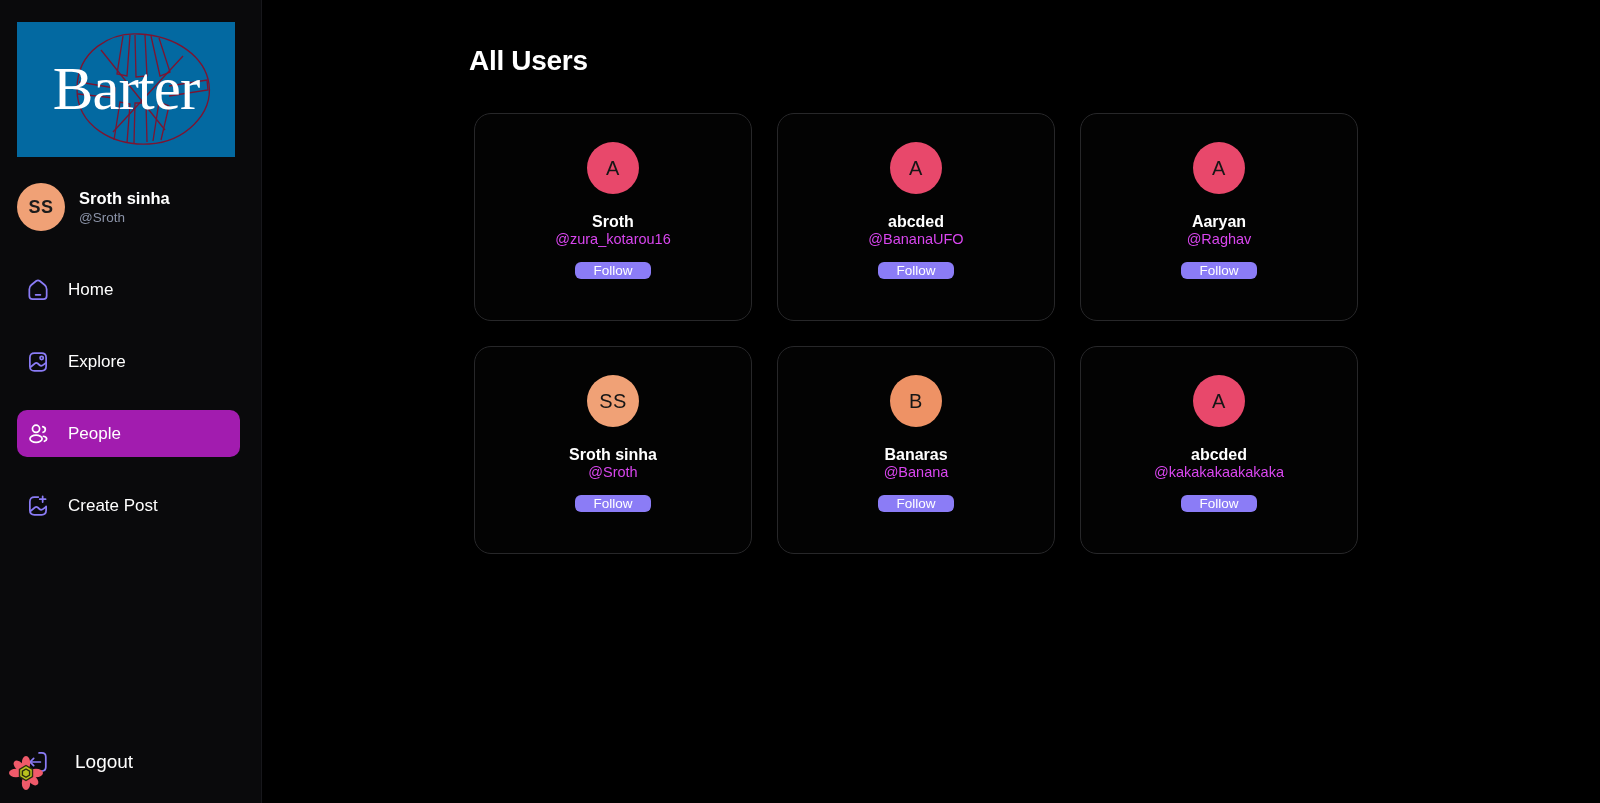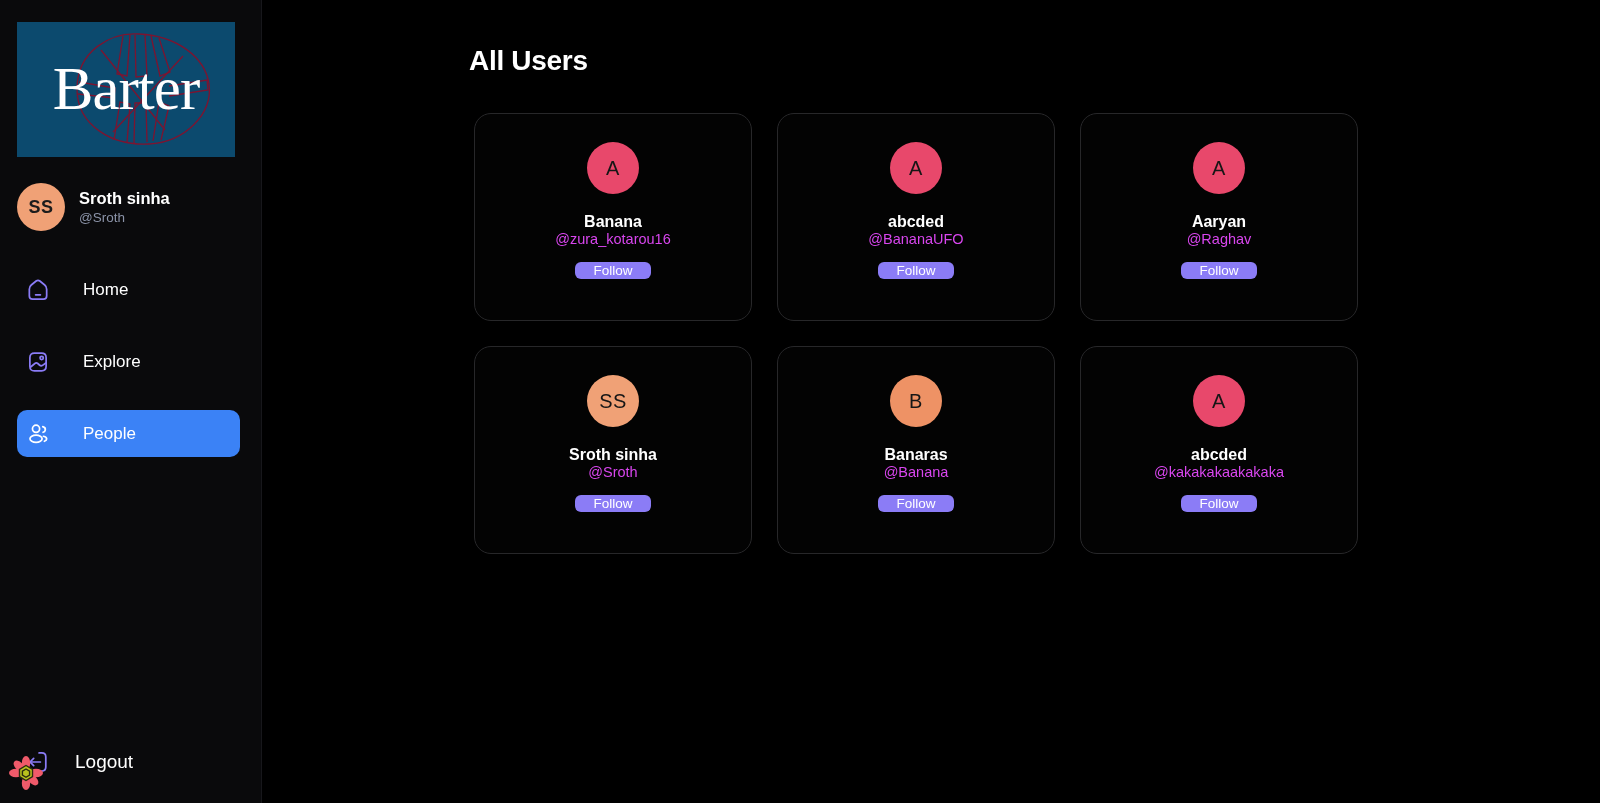--- a/index.html
+++ b/index.html
@@ -16,21 +16,21 @@
     width: 262px; height: 803px;
     background: #0a0a0c;
     border-right: 1px solid #17171b;
     position: relative;
     flex: 0 0 262px;
   }
   .logo-box {
     position: absolute;
     left: 17px; top: 22px;
     width: 218px; height: 135px;
-    background: #0c4a6e;
+    background: #0369a1;
     overflow: hidden;
   }
   .logo-leaf { position: absolute; inset: 0; }
   .logo-word {
     position: absolute; left: 0; right: 0; top: 50%;
     transform: translateY(-52%);
     text-align: center;
     font-family: "Liberation Serif", serif;
     font-size: 61px;
     letter-spacing: -1px;
@@ -48,32 +48,32 @@
     color: #1c1c1c;
     font-size: 18px; font-weight: 700;
     display: flex; align-items: center; justify-content: center;
     letter-spacing: .5px;
   }
   .profile-name { font-size: 16.5px; font-weight: 700; color: #ffffff; line-height: 1.25; }
   .profile-handle { font-size: 13.5px; color: #8b93a8; line-height: 1.3; }
 
   .nav { position: absolute; left: 0; right: 0; top: 266px; }
   .nav-item {
-    display: flex; align-items: center; gap: 32px;
+    display: flex; align-items: center; gap: 17px;
     height: 47px;
     margin: 0 21px 25px 17px;
     padding-left: 8px;
     border-radius: 10px;
     color: #ffffff;
     cursor: pointer;
   }
   .nav-item .ico { width: 26px; height: 26px; flex: 0 0 26px; display:block; }
   .nav-item .ico svg { width: 26px; height: 26px; display: block; }
   .nav-label { font-size: 17px; color: #ffffff; }
-  .nav-item.active { background: #3b82f6; }
+  .nav-item.active { background: #a21caf; }
   .nav-item.active .nav-label { color: #ffffff; }
 
   .logout {
     position: absolute; left: 17px; bottom: 28px;
     display: flex; align-items: center; gap: 24px;
     padding-left: 8px;
     cursor: pointer;
   }
   .logout .ico { width: 26px; height: 26px; flex: 0 0 26px; }
   .logout .ico svg { width: 26px; height: 26px; display:block; }
@@ -196,20 +196,30 @@
             <circle cx="10.2" cy="7.2" r="3.3"></circle>
             <ellipse cx="10.2" cy="16.4" rx="5.6" ry="3.3"></ellipse>
             <path d="M16.4 5.2 C18 5.6 19 6.9 18.7 8.4 C18.5 9.5 17.7 10.2 16.7 10.4"></path>
             <path d="M17 14.1 C18.8 14.5 20 15.4 20 16.5 C20 17.4 19.2 18.2 17.9 18.7"></path>
           </svg>
         </span>
         <span class="nav-label">People</span>
       </div>
 
 
+      <div class="nav-item">
+        <span class="ico">
+          <svg viewBox="0 0 24 24" fill="none" stroke="#8b7cf6" stroke-width="1.6" stroke-linecap="round" stroke-linejoin="round">
+            <path d="M12.3 3.8 H8.7 C5.9 3.8 4.5 5.2 4.5 8 V16 C4.5 18.8 5.9 20.2 8.7 20.2 H15.3 C18.1 20.2 19.5 18.8 19.5 16 V12.4"></path>
+            <path d="M16.3 3 V8.4 M13.6 5.7 H19"></path>
+            <path d="M5.2 16.6 L9.1 13.4 C9.9 12.8 11 12.8 11.8 13.4 L13.6 15 C14.3 15.6 15.4 15.6 16.2 15.1 L19.2 13"></path>
+          </svg>
+        </span>
+        <span class="nav-label">Create Post</span>
+      </div>
 
     </nav>
 
     <div class="logout">
       <span class="ico">
         <svg viewBox="0 0 24 24" fill="none" stroke="#8b7cf6" stroke-width="1.6" stroke-linecap="round" stroke-linejoin="round">
           <path d="M13 3.6 H15.5 C18 3.6 19.2 4.8 19.2 7.3 V16.7 C19.2 19.2 18 20.4 15.5 20.4 H13"></path>
           <path d="M14.2 12 H5.2"></path>
           <path d="M8 8.6 L4.6 12 L8 15.4"></path>
         </svg>
@@ -235,21 +245,21 @@
   </aside>
 
   <main class="main">
 
     <h1 class="page-title">All Users</h1>
 
     <div class="grid">
 
       <div class="card">
         <div class="card-avatar" style="background:#e8486b">A</div>
-        <div class="card-name">Banana</div>
+        <div class="card-name">Sroth</div>
         <div class="card-handle">@zura_kotarou16</div>
         <button class="follow-btn">Follow</button>
       </div>
 
       <div class="card">
         <div class="card-avatar" style="background:#e8486b">A</div>
         <div class="card-name">abcded</div>
         <div class="card-handle">@BananaUFO</div>
         <button class="follow-btn">Follow</button>
       </div>

